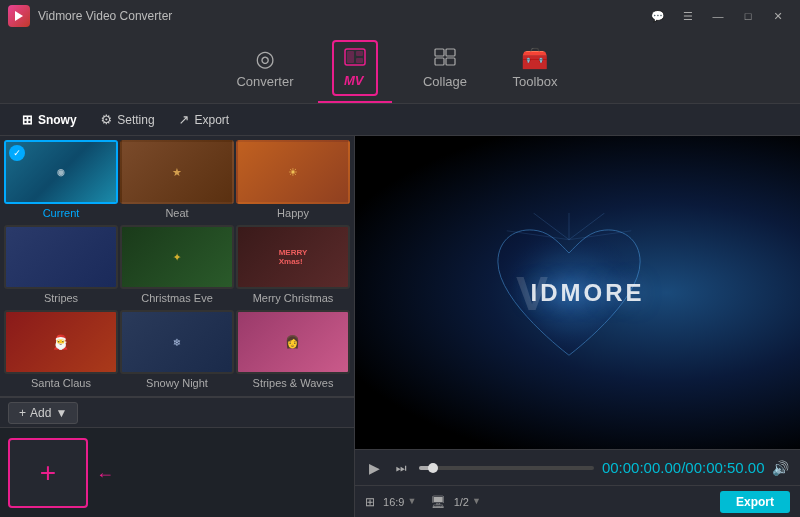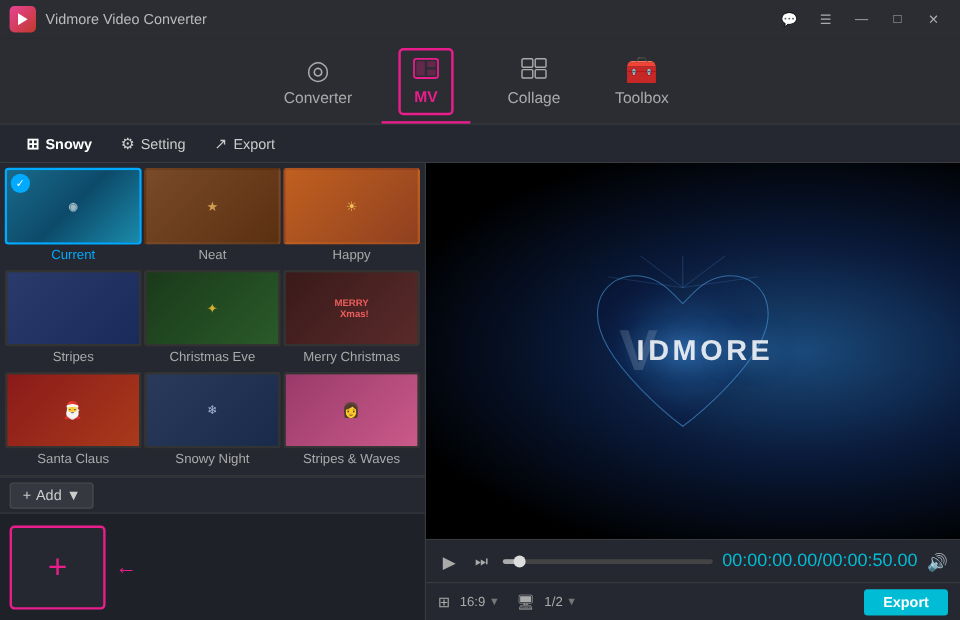--- a/index.html
+++ b/index.html
@@ -96,22 +96,23 @@
       right: 8px;
       height: 2px;
       background: #e91e8c;
     }
     .nav-tab.active .tab-border-box {
       border: 2px solid #e91e8c;
       border-radius: 4px;
       padding: 6px 10px;
       display: flex;
       flex-direction: column;
-      align-items: center;
+      align-items: flex-start;
       gap: 3px;
+      font-style: italic;
     }
 
     
     #sub-tabs {
       height: 32px;
       background: #252830;
       display: flex;
       align-items: center;
       padding: 0 12px;
       gap: 4px;
@@ -526,21 +527,21 @@
           <div class="thumb-inner" style="background: linear-gradient(135deg, #1a3a1a, #2a5a2a);">
             <span style="color:rgba(255,200,50,0.8);font-size:11px;">✦</span>
           </div>
         </div>
         <span class="theme-label">Christmas Eve</span>
       </div>
 
       <div class="theme-item">
         <div class="theme-thumb">
           <div class="thumb-inner" style="background: linear-gradient(135deg, #3a1a1a, #5a2a2a);">
-            <span style="color:rgba(255,100,100,0.9);font-size:8px;text-align:right;line-height:1.2;font-weight:bold;">MERRY<br>Xmas!</span>
+            <span style="color:rgba(255,100,100,0.9);font-size:8px;text-align:left;line-height:1.2;font-weight:bold;">MERRY<br>Xmas!</span>
           </div>
         </div>
         <span class="theme-label">Merry Christmas</span>
       </div>
 
       <div class="theme-item">
         <div class="theme-thumb">
           <div class="thumb-inner" style="background: linear-gradient(135deg, #8a1a1a, #aa3a1a);">
             <span style="font-size:14px;">🎅</span>
           </div>

